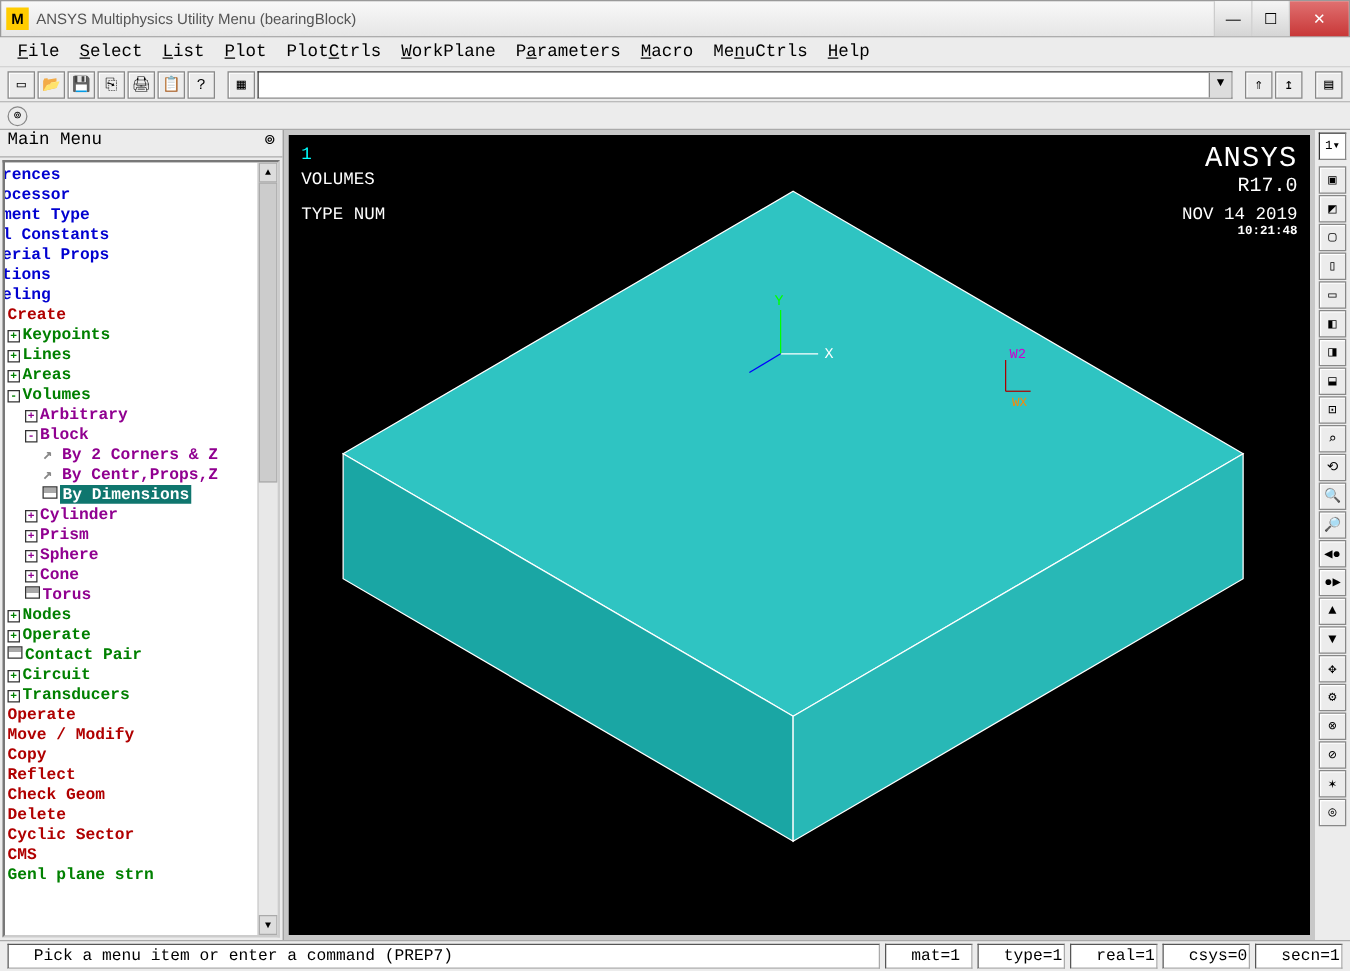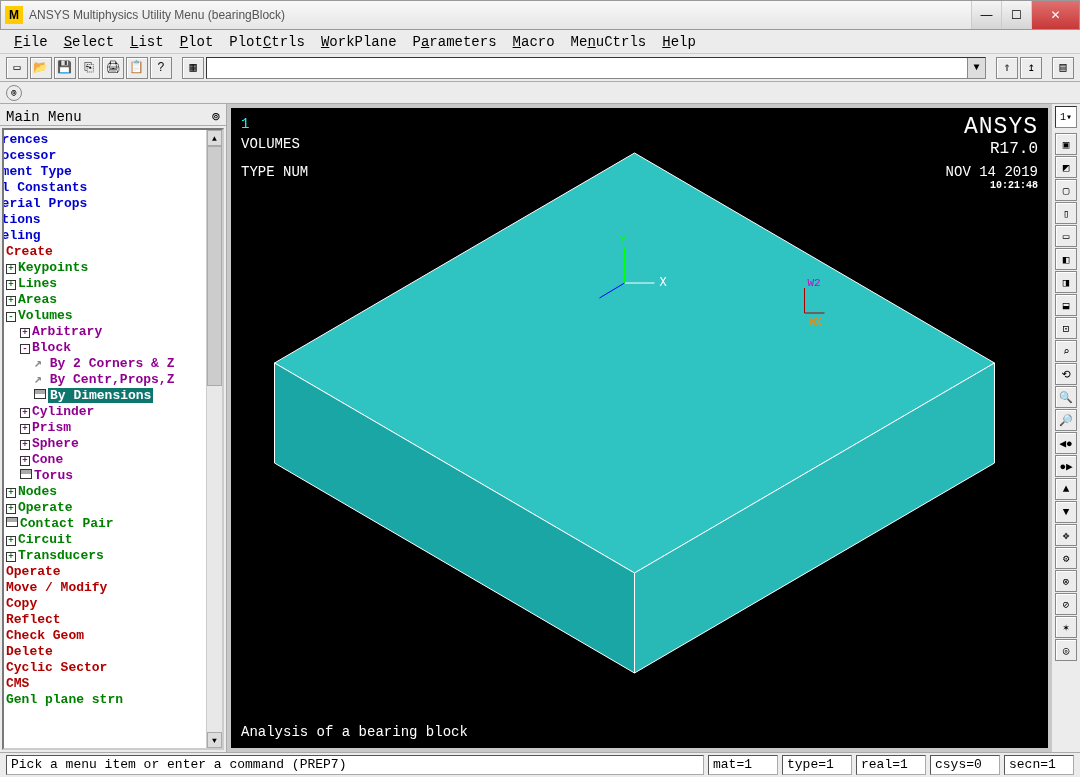--- a/index.html
+++ b/index.html
@@ -24,21 +24,21 @@
 .combo .val { flex: 1; }
 .combo .arrow { width: 18px; background: #ddd; border-left: 1px solid #888; display: flex; align-items: center; justify-content: center; font-size: 10px; }
 
 .toolbar2 { height: 22px; background: #ececec; border-bottom: 1px solid #aaa; display: flex; align-items: center; padding: 0 6px; font-size: 14px; }
 .toolbar2 .lbl { flex: 1; }
 .toolbar2 .collapse { width: 16px; height: 16px; border: 1px solid #888; border-radius: 50%; display: flex; align-items: center; justify-content: center; font-size: 10px; }
 
 .body { display: flex; height: 648px; }
 
 .sidebar { width: 227px; background: #ececec; border-right: 1px solid #aaa; display: flex; flex-direction: column; }
-.sidebar .header { height: 22px; border-bottom: 1px solid #aaa; display: flex; align-items: flex-end; padding: 0 6px; font-size: 14px; gap: 34px; }
+.sidebar .header { height: 22px; border-bottom: 1px solid #aaa; display: flex; align-items: flex-start; padding: 0 6px; font-size: 14px; gap: 34px; }
 .sidebar .header .t { flex: 1; }
 .sidebar .tree-wrap { flex: 1; position: relative; overflow: hidden; border: 2px inset #ccc; margin: 2px; }
 .sidebar .tree { position: absolute; inset: 0 16px 0 0; background: #fff; overflow: hidden; padding: 2px 0; }
 .sidebar .scrollbar { position: absolute; top: 0; right: 0; bottom: 0; width: 16px; background: #e8e8e8; border-left: 1px solid #ccc; }
 .sidebar .scrollbar .up, .sidebar .scrollbar .down { height: 16px; background: #ddd; border: 1px solid #aaa; display: flex; align-items: center; justify-content: center; font-size: 8px; }
 .sidebar .scrollbar .down { position: absolute; bottom: 0; left: 0; right: 0; }
 .sidebar .scrollbar .thumb { position: absolute; top: 16px; left: 0; right: 0; height: 240px; background: #ccc; border: 1px solid #aaa; }
 
 .tree-item { white-space: nowrap; line-height: 16px; font-size: 13px; font-weight: bold; padding-left: 2px; }
 .tree-item .box { display: inline-block; width: 10px; height: 10px; border: 1px solid #333; text-align: center; line-height: 8px; font-size: 9px; margin-right: 2px; background: #fff; }
@@ -57,21 +57,21 @@
 .gfx .corner .brand { font-weight: normal; font-size: 23px; letter-spacing: 1px; }
 .gfx .tl { position: absolute; top: 6px; left: 10px; font-size: 14px; line-height: 20px; }
 .gfx .tl .one { color: #00ffff; }
 .gfx .caption { position: absolute; bottom: 8px; left: 10px; font-size: 14px; }
 
 .right-tools { width: 28px; background: #ececec; display: flex; flex-direction: column; align-items: center; padding: 2px 0; gap: 1px; }
 .right-tools .rt-btn { width: 22px; height: 22px; border: 1px solid #888; background: #ececec; display: flex; align-items: center; justify-content: center; font-size: 11px; box-shadow: inset 1px 1px 0 #fff; }
 .right-tools .combo-mini { width: 22px; height: 22px; border: 1px inset #888; background: #fff; display: flex; align-items: center; justify-content: center; font-size: 10px; margin-bottom: 4px; }
 
 .statusbar { height: 24px; background: #ececec; border-top: 1px solid #aaa; display: flex; align-items: center; padding: 2px 6px; gap: 4px; }
-.status-field { border: 1px inset #aaa; background: #fff; height: 20px; padding: 1px 4px; font-size: 13px; display: flex; align-items: center; }
+.status-field { border: 1px inset #aaa; background: #fff; height: 20px; padding: 1px 20px; font-size: 13px; display: flex; align-items: center; }
 .status-field.main { flex: 1; }
 .status-field.small { width: 70px; }
 </style>
 </head>
 <body>
 
 <div class="titlebar">
   <div class="logo">M</div>
   <div class="title">ANSYS Multiphysics Utility Menu (bearingBlock)</div>
   <div class="win-btns">
@@ -181,21 +181,20 @@
           <div>VOLUMES</div>
           <div style="height:8px;"></div>
           <div>TYPE NUM</div>
         </div>
         <div class="corner">
           <div class="brand">ANSYS</div>
           <div style="font-size:16px;">R17.0</div>
           <div style="font-size:14px;margin-top:6px;">NOV 14 2019</div>
           <div style="font-size:10px;font-weight:bold;">10:21:48</div>
         </div>
-        <div class="caption">Analysis of a bearing block</div>
 
         <svg width="100%" height="100%" viewBox="0 0 800 640" style="position:absolute;inset:0;">
           <polygon points="395,45 755,255 395,465 35,255" fill="#2fc4c2" stroke="#fff" stroke-width="1"></polygon>
           <polygon points="35,255 395,465 395,565 35,355" fill="#1aa6a4" stroke="#fff" stroke-width="1"></polygon>
           <polygon points="755,255 395,465 395,565 755,355" fill="#28b8b6" stroke="#fff" stroke-width="1"></polygon>
 
           <line x1="385" y1="175" x2="415" y2="175" stroke="#fff" stroke-width="1"></line>
           <line x1="385" y1="175" x2="385" y2="140" stroke="#0f0" stroke-width="1"></line>
           <line x1="385" y1="175" x2="360" y2="190" stroke="#00f" stroke-width="1"></line>
           <text x="420" y="178" fill="#fff" font-size="12">X</text>

